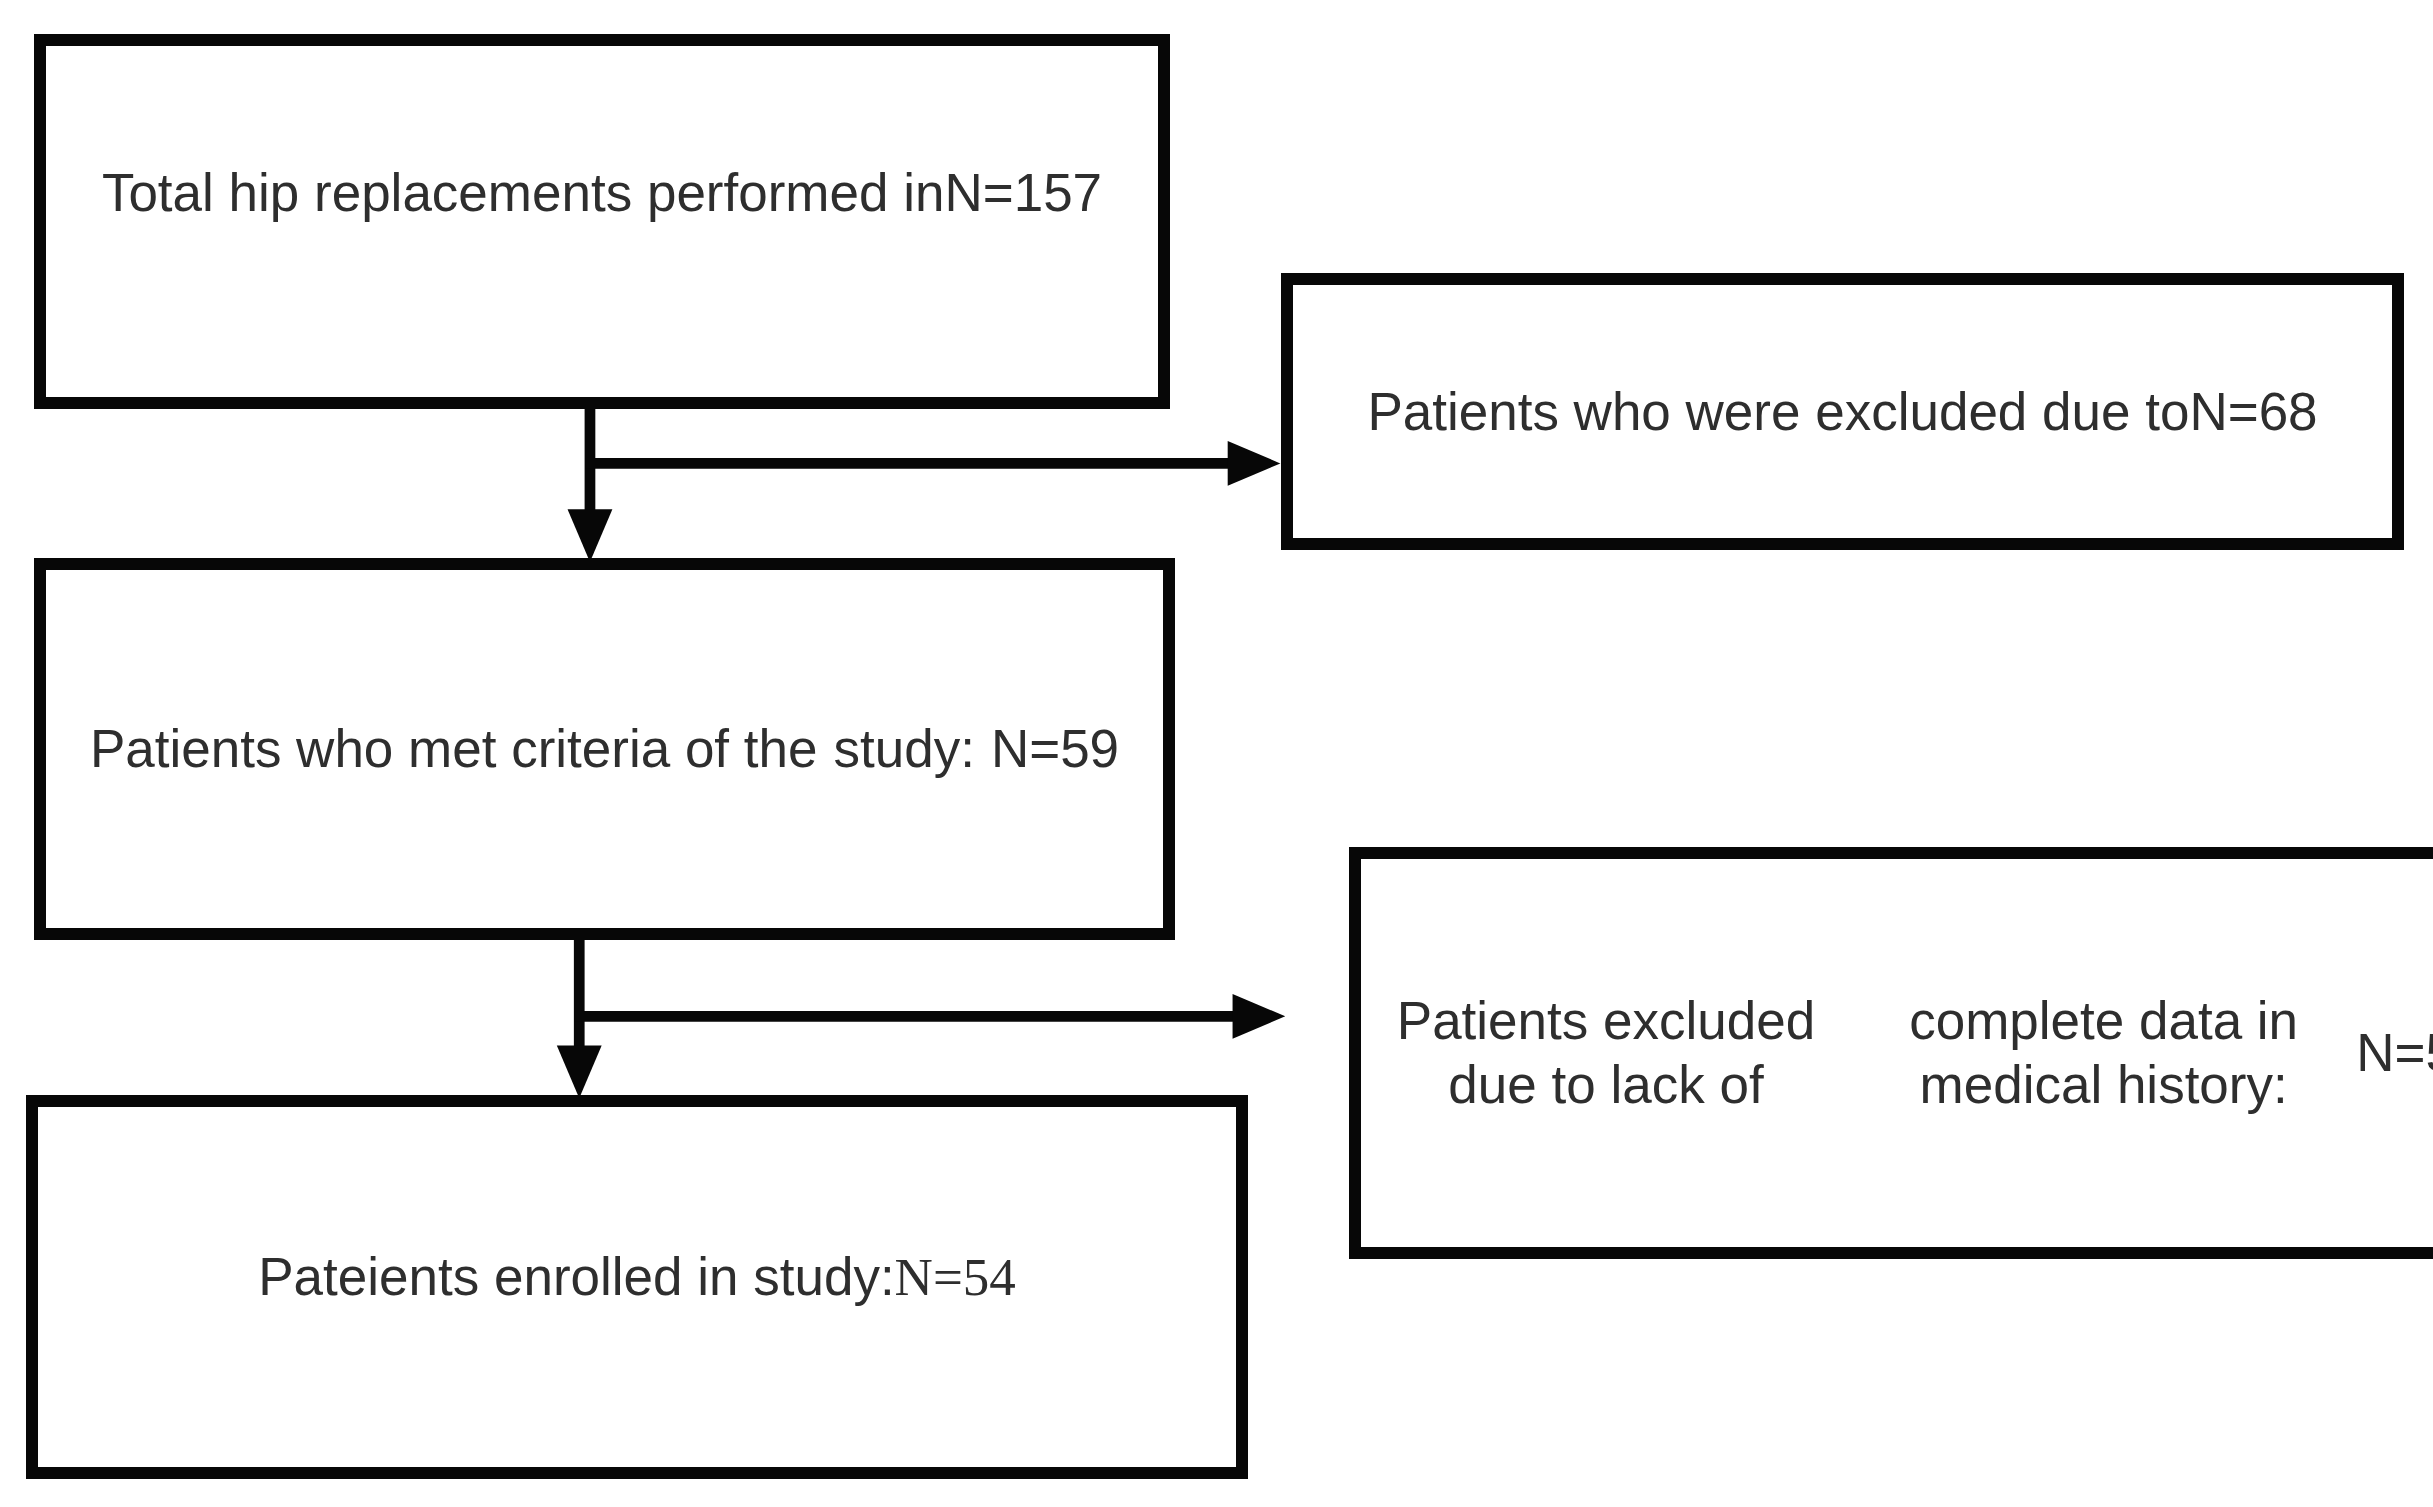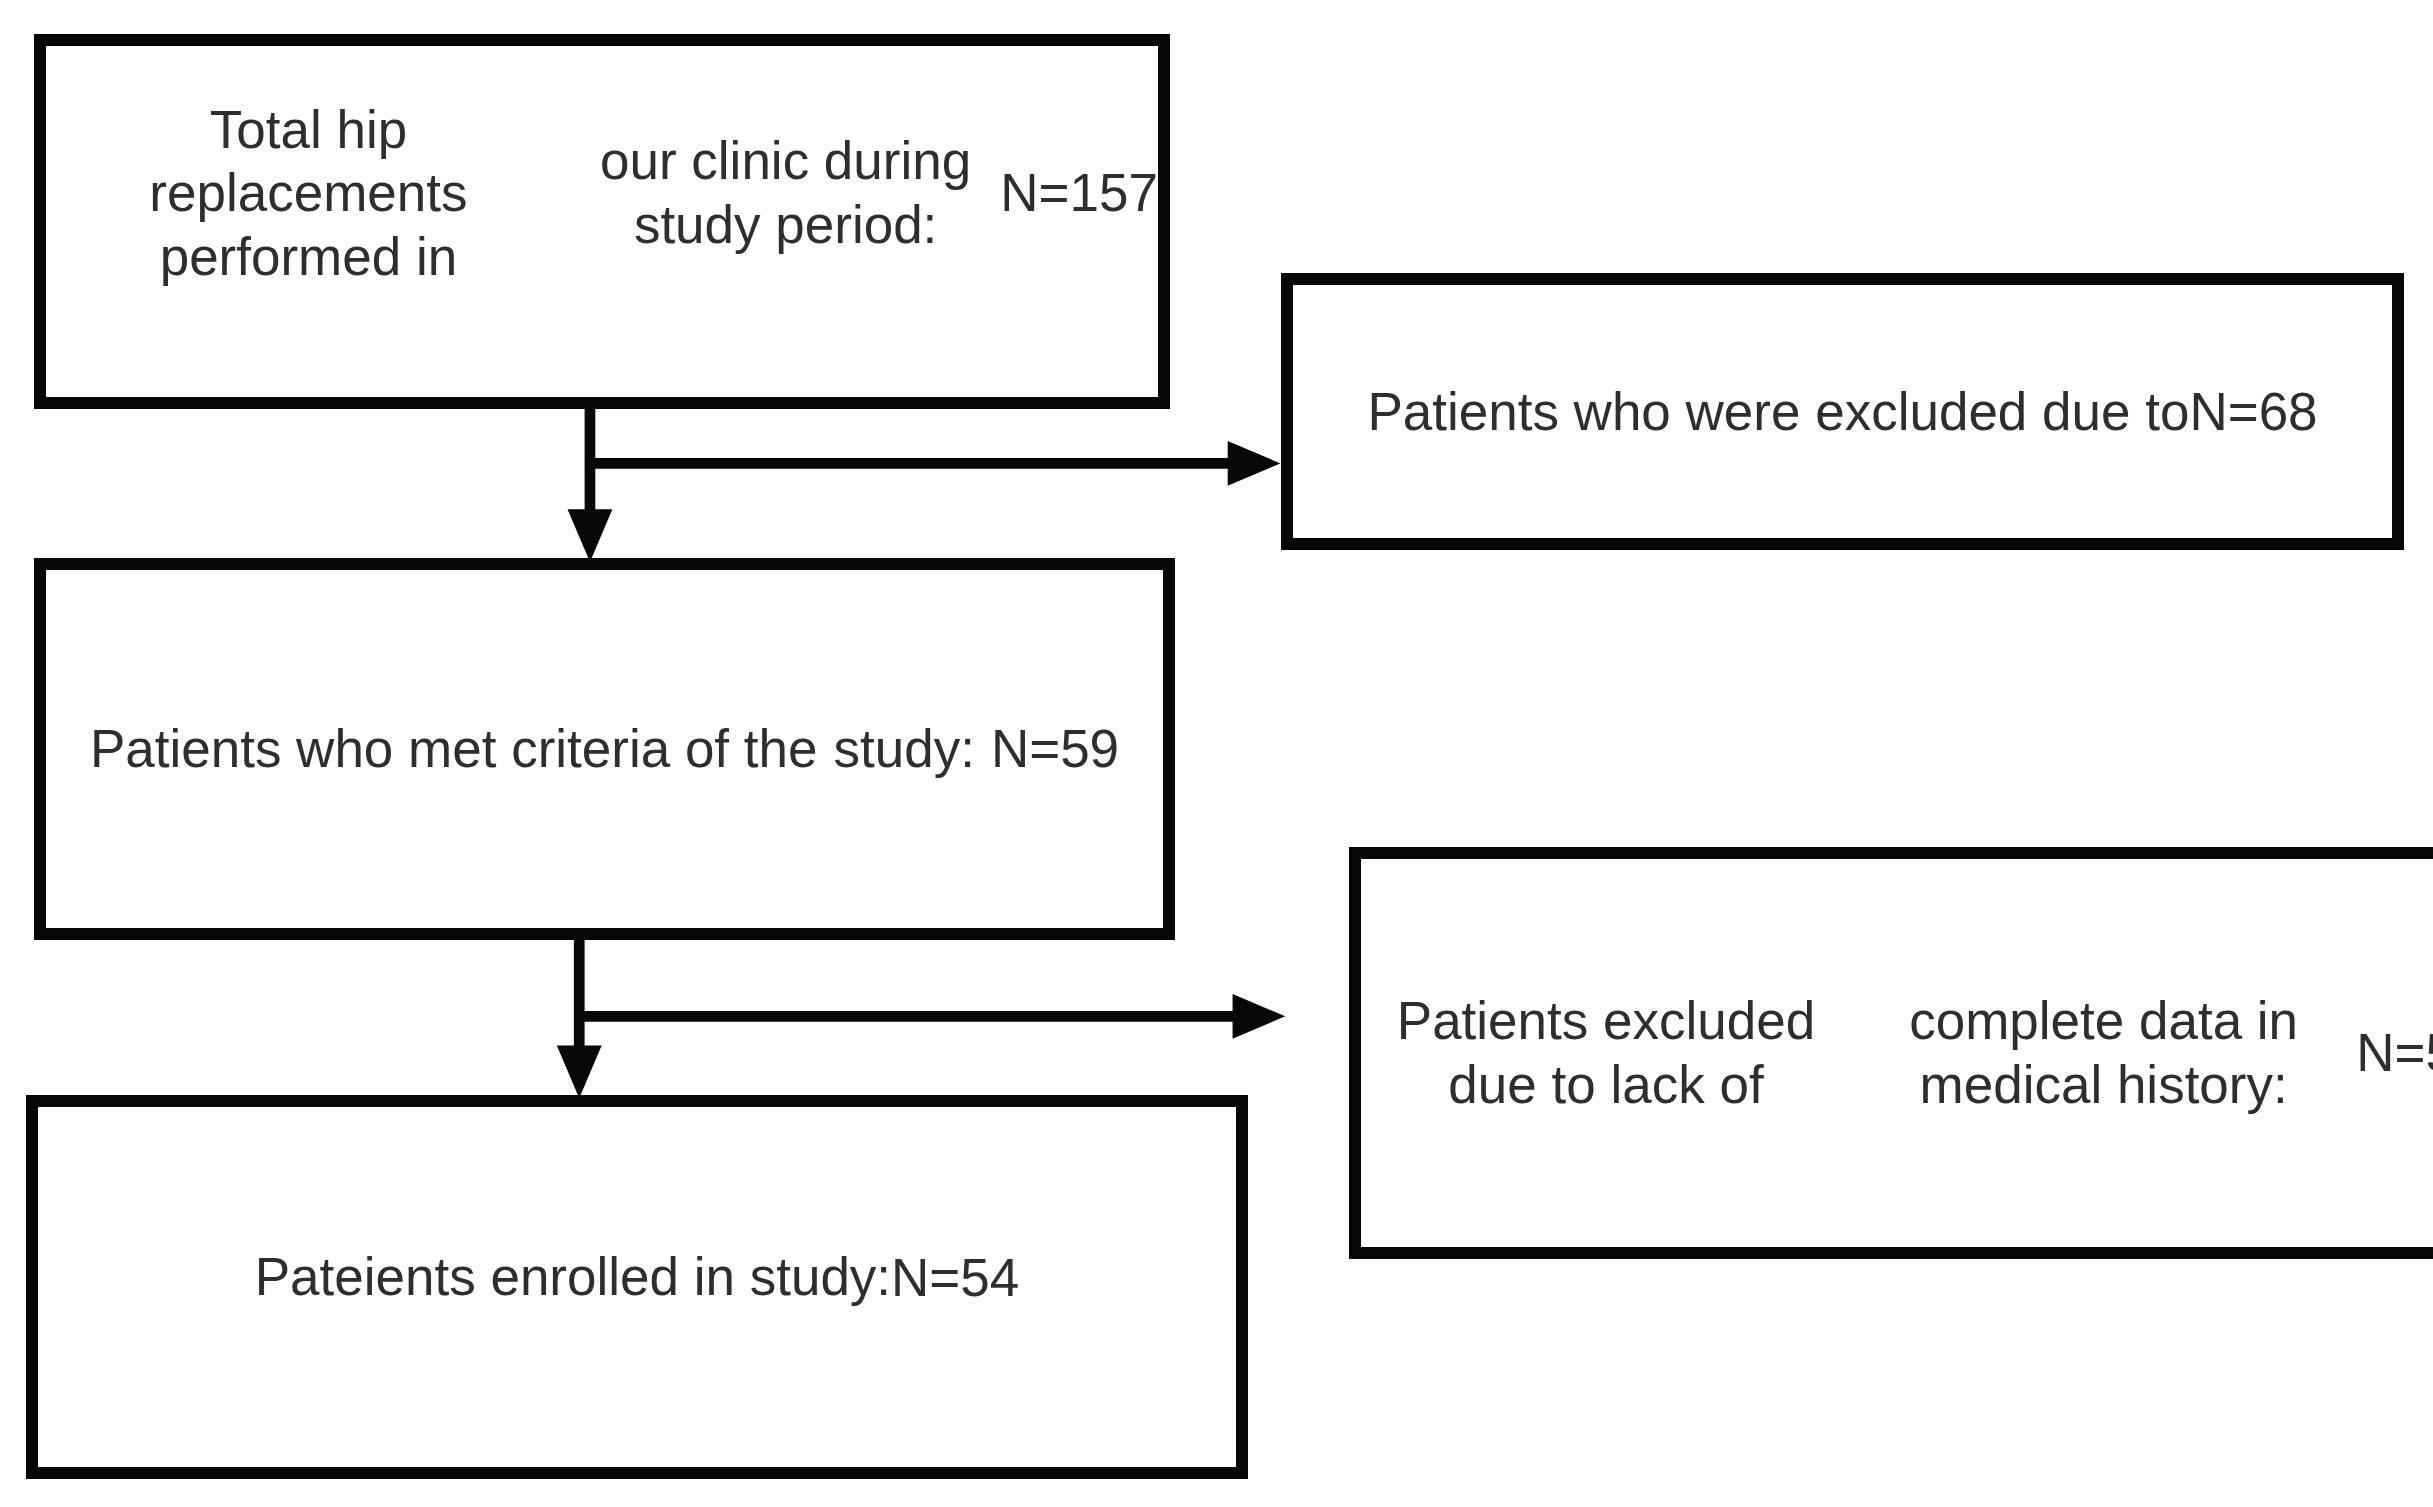--- a/index.html
+++ b/index.html
@@ -29,21 +29,21 @@
     color:var(--text-color);
     font-size:53px;
     line-height:1.2;
     font-weight:400;
   }
   #box-total{left:34px;top:34px;width:1136px;height:375px;padding-bottom:57px;}
   #box-excluded-criteria{left:1281px;top:273px;width:1123px;height:277px;}
   #box-met-criteria{left:34px;top:558px;width:1141px;height:382px;gap:16px;}
   #box-excluded-data{left:1349px;top:847px;width:1118px;height:412px;}
   #box-enrolled{left:26px;top:1095px;width:1222px;height:384px;padding-bottom:19.5px;}
-  #box-enrolled .count{margin-top:1px;}
+  #box-enrolled .count{margin-top:1px;font-family:Liberation Serif, serif;}
   .arrows{
     position:absolute;
     left:0;top:0;
     width:2433px;height:1508px;
     pointer-events:none;
   }
   .arrows line{stroke:var(--border-color);stroke-width:11;}
   .arrows polygon{fill:var(--border-color);}
 </style>
 </head>
@@ -65,21 +65,20 @@
       <polygon points="594,1126 571,1072 617,1072"></polygon>
     </g>
     <g>
       <line x1="589" y1="1042" x2="1267" y2="1042"></line>
       <polygon points="1318,1042 1264,1019 1264,1065"></polygon>
     </g>
   </svg>
 
   <div class="flow-box" id="box-total">
     <div class="line">Total hip replacements performed in</div>
-    <div class="line">our clinic during study period:</div>
     <div class="line count">N=157</div>
   </div>
 
   <div class="flow-box" id="box-excluded-criteria">
     <div class="line">Patients who were excluded due to</div>
     <div class="line count">N=68</div>
   </div>
 
   <div class="flow-box" id="box-met-criteria">
     <div class="line">Patients who met criteria of the</div>

